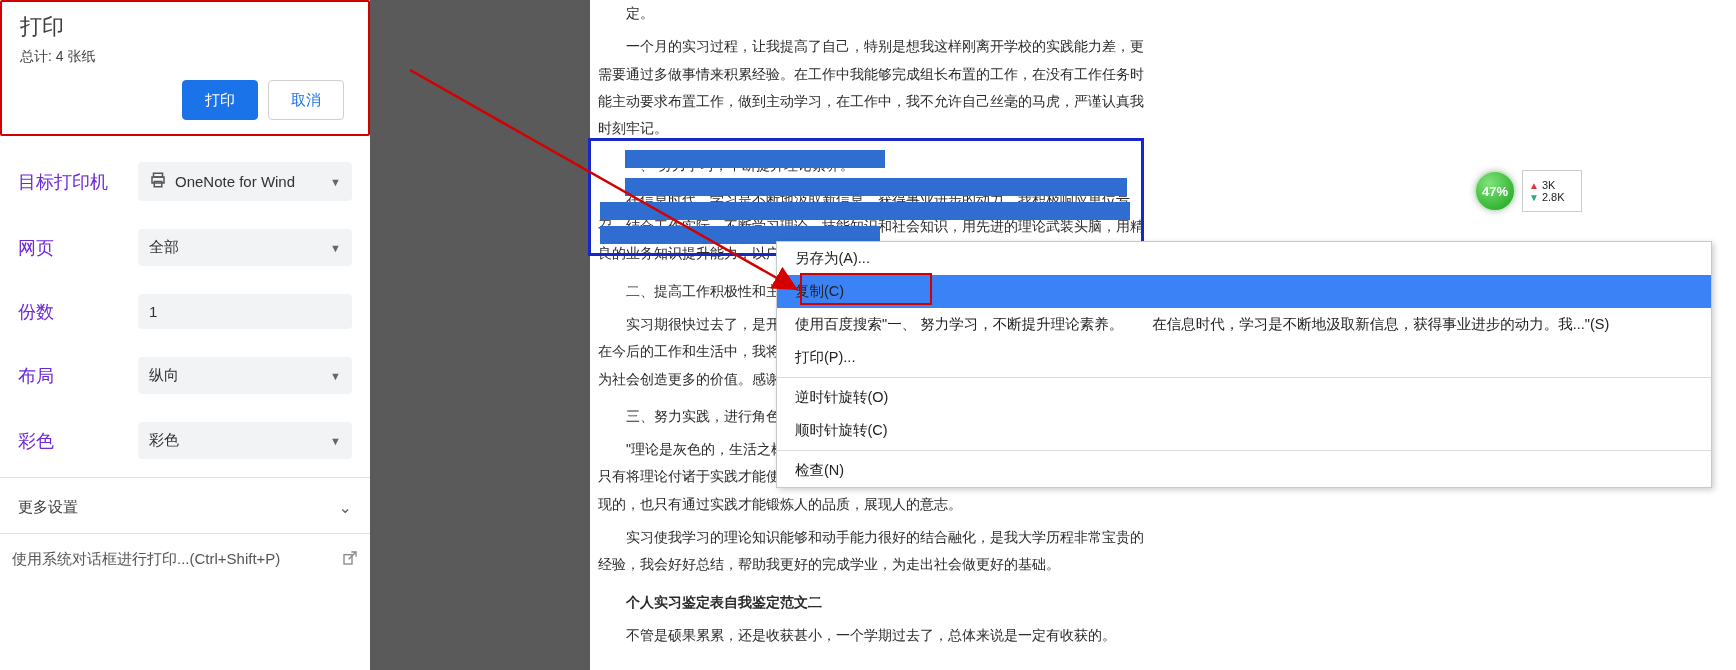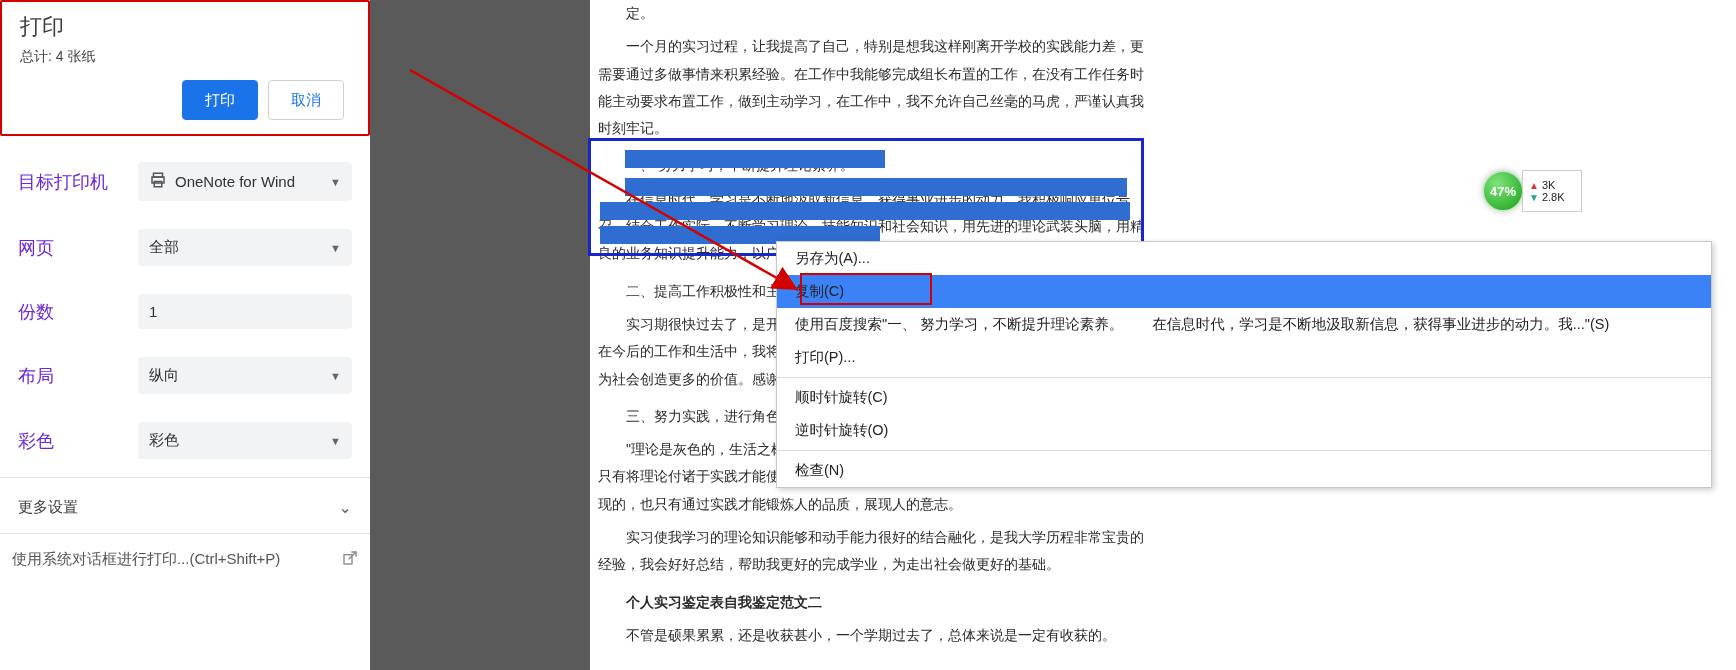--- a/index.html
+++ b/index.html
@@ -29,21 +29,21 @@
     .article { position:absolute; left:8px; top:0; width:554px; line-height:1.95; font-size:14px; color:#2b2b2b; }
     .article p { margin-bottom:6px; }
     .article .indent { text-indent:2em; }
     .sel-box { position:absolute; border:3px solid #1727c9; }
     .sel-hl { position:absolute; background:#2f6ed0; height:18px; }
     .ctx { position:absolute; background:#fff; border:1px solid #c9c9c9; box-shadow:2px 2px 6px rgba(0,0,0,.2); font-size:14.5px; color:#222; width:936px; }
     .ctx .item { display:flex; align-items:center; padding:7px 18px; cursor:pointer; }
     .ctx .hl { background:#3b82f6; }
     .ctx .sep { border-top:1px solid #dcdcdc; margin:3px 0; }
     .copy-frame { position:absolute; border:2px solid #d40000; pointer-events:none; }
-    .badge { position:absolute; width:42px; height:42px; border-radius:50%; background:radial-gradient(circle at 35% 30%,#7de47a,#1aa119); color:#fff; display:flex; align-items:center; justify-content:center; font-size:13px; font-weight:700; box-shadow:0 0 6px rgba(0,0,0,.2); border:2px solid #c8e6c8;margin-left:8px; }
+    .badge { position:absolute; width:42px; height:42px; border-radius:50%; background:radial-gradient(circle at 35% 30%,#7de47a,#1aa119); color:#fff; display:flex; align-items:center; justify-content:center; font-size:13px; font-weight:700; box-shadow:0 0 6px rgba(0,0,0,.2); border:2px solid #c8e6c8; }
     .netbox { position:absolute; width:60px; height:42px; background:#fff; border:1px solid #ccc; font-size:11px; display:flex; flex-direction:column; justify-content:center; padding-left:6px; }
     .netbox .row { display:flex; align-items:center; gap:3px; }
     .up-tri { color:#d33; font-size:10px; }
     .dn-tri { color:#2a8; font-size:10px; }
   </style>
 </head>
 <body>
 
 <div class="preview-bg"></div>
 
@@ -70,22 +70,22 @@
   <div class="sel-hl" style="left:10px; top:226px; width:280px;"></div>
 
 </div>
 
 <div class="ctx" style="left:776px; top:241px;">
   <div class="item">另存为(A)...</div>
   <div class="item hl">复制(C)</div>
   <div class="item" style="white-space:nowrap;overflow:hidden;">使用百度搜索"一、 努力学习，不断提升理论素养。　　在信息时代，学习是不断地汲取新信息，获得事业进步的动力。我..."(S)</div>
   <div class="item">打印(P)...</div>
   <div class="sep"></div>
+  <div class="item">逆时针旋转(O)</div>
   <div class="item">顺时针旋转(C)</div>
-  <div class="item">逆时针旋转(O)</div>
   <div class="sep"></div>
   <div class="item">检查(N)</div>
 </div>
 <div class="copy-frame" style="left:800px; top:273px; width:132px; height:32px;"></div>
 
 <svg class="arrow-line" style="left:0;top:0;" width="1736" height="670">
   <defs>
     <marker id="ah" markerWidth="12" markerHeight="12" refX="10" refY="5" orient="auto">
       <path d="M0,0 L10,5 L0,10 z" fill="#d40000"></path>
     </marker>

